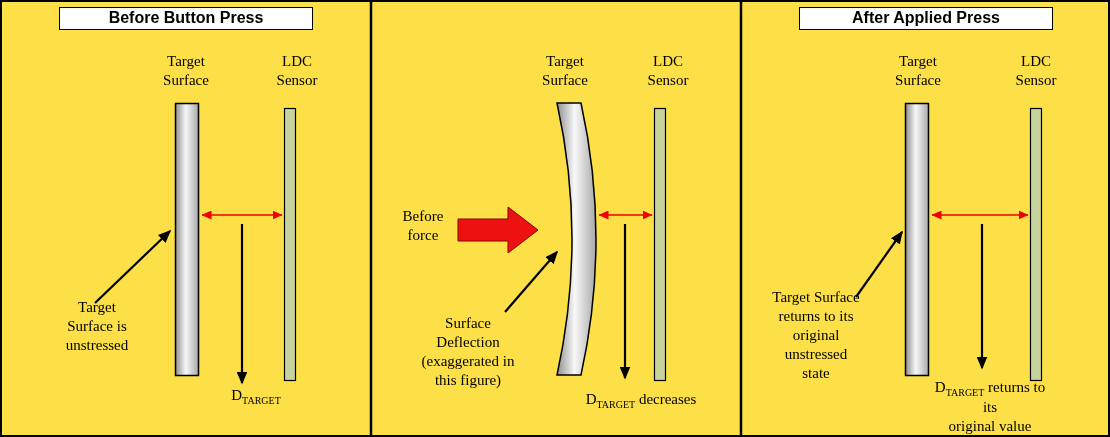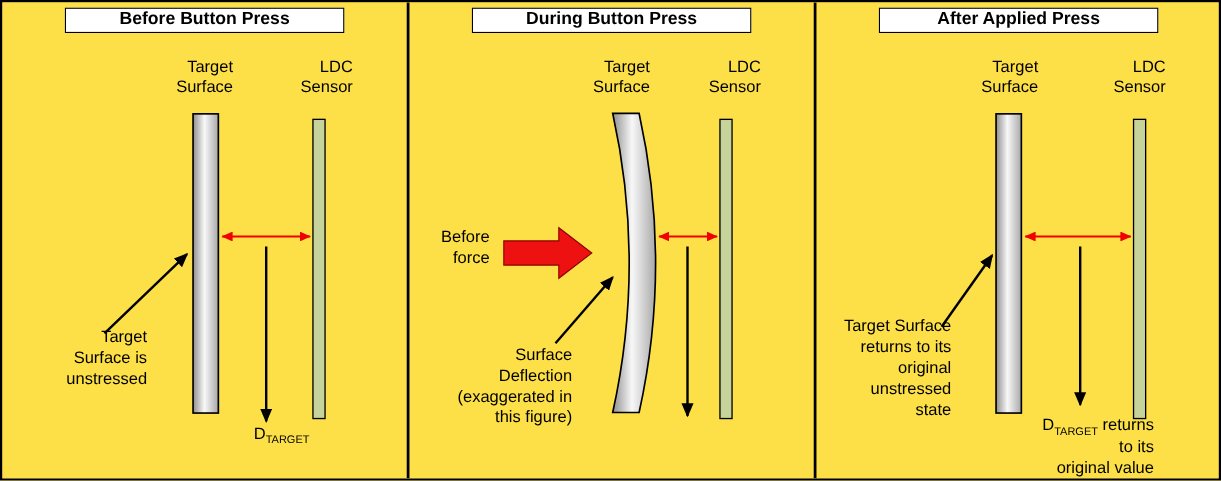--- a/index.html
+++ b/index.html
@@ -16,22 +16,22 @@
   svg.layer { position:absolute; left:0; top:0; display:block; }
   .title {
     position:absolute; transform:translateX(-50%);
     width:252px; text-align:center;
     font-weight:bold; font-size:16px;
     border:1px solid #000; background:#fff;
     padding:1px 0 2px;
   }
   .lbl {
     position:absolute; transform:translateX(-50%);
-    white-space:pre-line; text-align:right;
-    font-size:15px; line-height:1.26; color:#000;
+    white-space:pre-line; text-align:center;
+    font-size:15px; line-height:1.26; color:#000;font-family:Liberation Serif, serif;
   }
   .lbl sub { font-size:10px; line-height:1; }
 </style>
 </head>
 <body>
 
 <div class="fig">
 
   <svg class="layer" width="1106" height="433" viewBox="0 0 1106 433">
     <defs>
@@ -77,31 +77,31 @@
   <div class="title" style="left:184px; top:5px;">Before Button Press</div>
   <div class="lbl" style="left:184px; top:50px;">Target
 Surface</div>
   <div class="lbl" style="left:295px; top:50px;">LDC
 Sensor</div>
   <div class="lbl" style="left:254px; top:384px;"><span>D</span><sub>TARGET</sub></div>
   <div class="lbl" style="left:95px; top:296px;">Target
 Surface is
 unstressed</div>
 
-  <div class="title" style="left:554px; top:5px;">During Button Press</div>
   <div class="lbl" style="left:563px; top:50px;">Target
 Surface</div>
   <div class="lbl" style="left:666px; top:50px;">LDC
 Sensor</div>
   <div class="lbl" style="left:421px; top:205px;">Before
 force</div>
   <div class="lbl" style="left:466px; top:312px;">Surface
 Deflection
 (exaggerated in
 this figure)</div>
+  <div class="lbl" style="left:639px; top:388px;"><span>D</span><sub>TARGET</sub><span> decreases</span></div>
 
   <div class="title" style="left:924px; top:5px;">After Applied Press</div>
   <div class="lbl" style="left:916px; top:50px;">Target
 Surface</div>
   <div class="lbl" style="left:1034px; top:50px;">LDC
 Sensor</div>
   <div class="lbl" style="left:814px; top:286px;">Target Surface
 returns to its
 original
 unstressed

